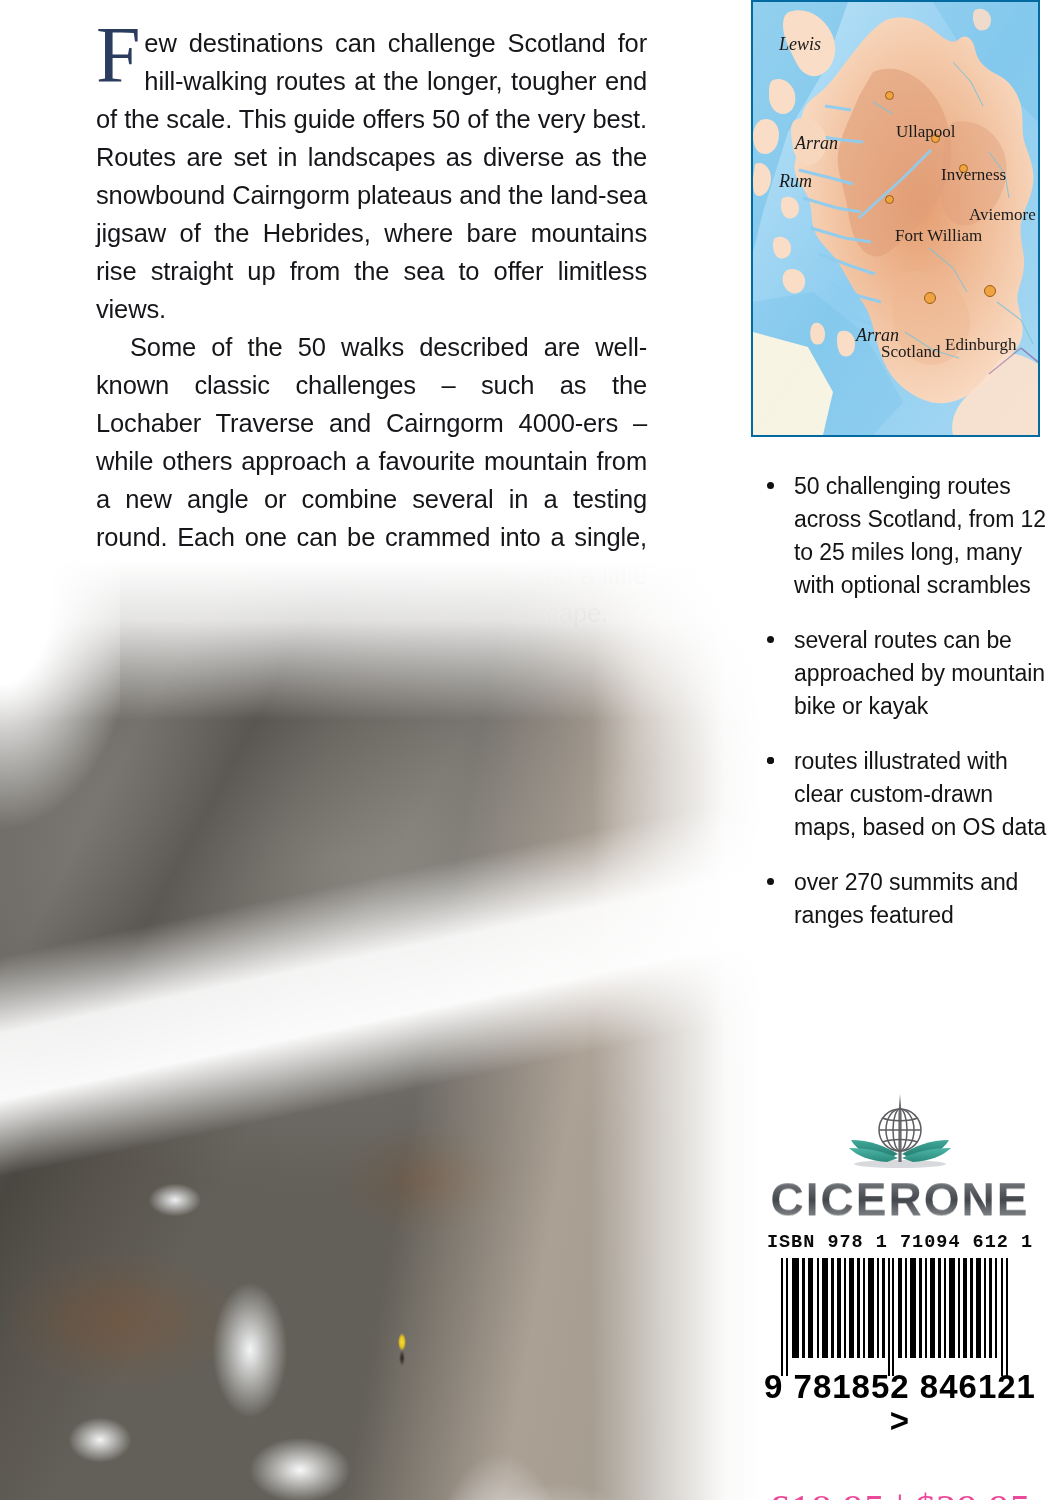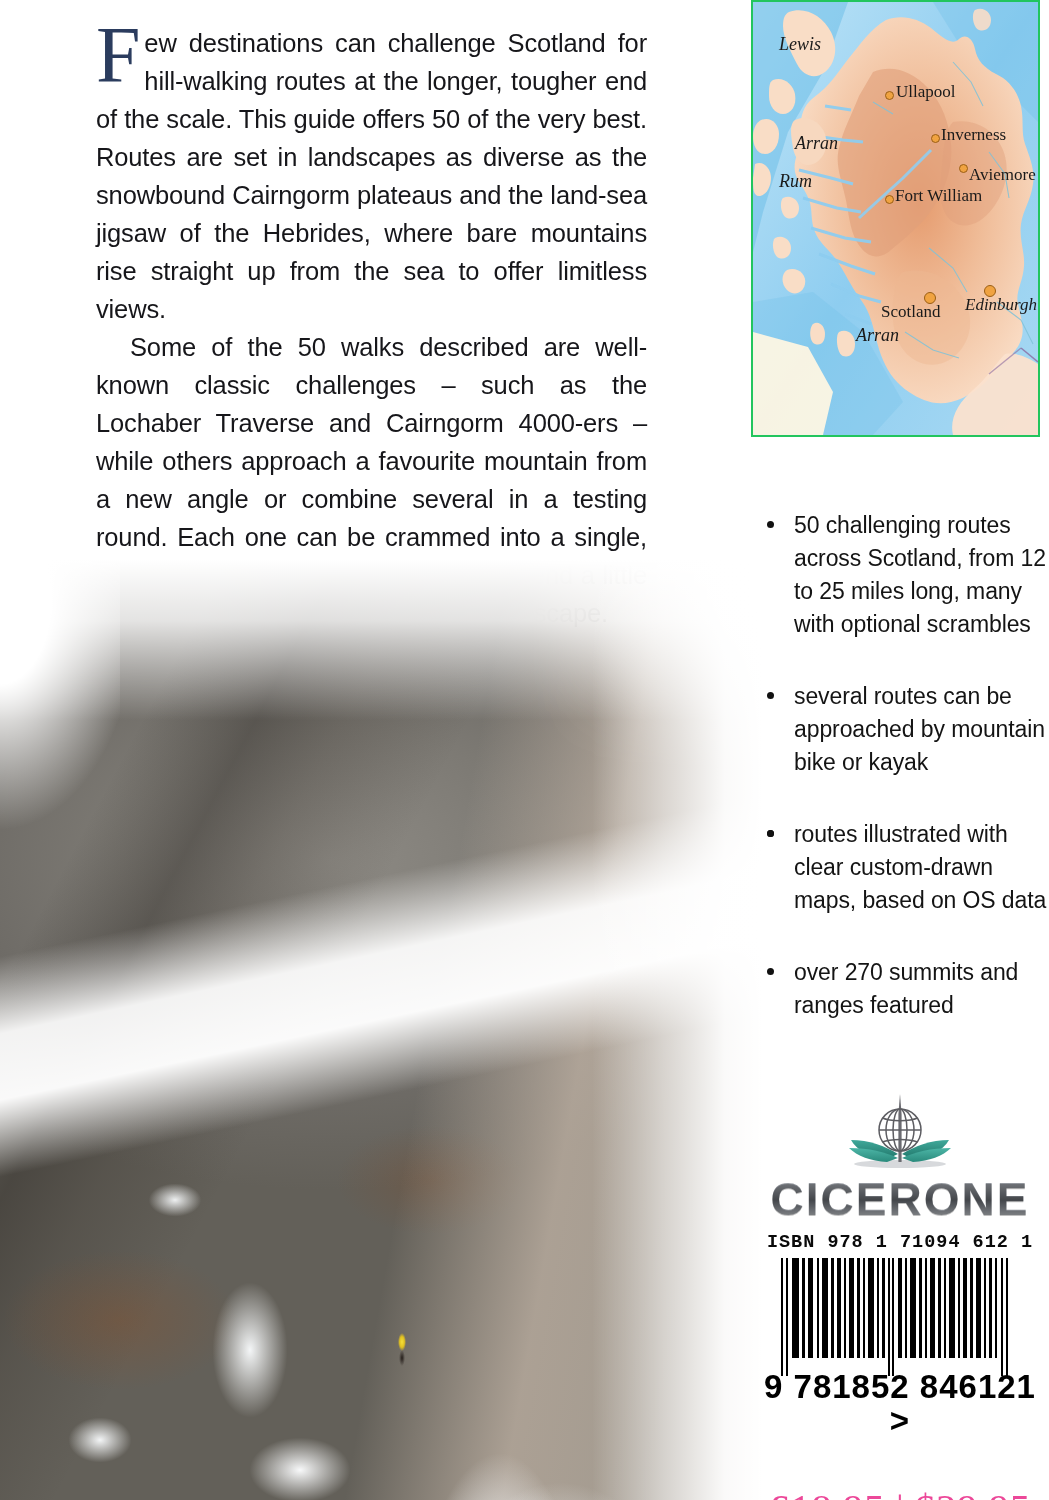--- a/index.html
+++ b/index.html
@@ -132,39 +132,40 @@
     height: 1500px;
   }
 
   
   #map-frame {
     position: absolute;
     left: 0;
     top: 0;
     width: 289px;
     height: 437px;
-    border: 2px solid #22c55e;
+    border: 2px solid #0369a1;
     box-sizing: border-box;
     overflow: hidden;
     background: #f2f9fd;
   }
   #map-canvas { position:absolute; inset:0; }
   .map-label {
     position: absolute;
     font-family: "Liberation Serif", serif;
     color: #1a1a1a;
     white-space: nowrap;
     line-height: 1;
   }
   .map-island {
     font-style: italic;
     font-size: 18px;
   }
   .map-city {
     font-size: 17px;
+    margin-top: 40px;
   }
   .city-dot {
     position: absolute;
     width: 9px; height: 9px;
     border-radius: 50%;
     background: #f0a341;
     border: 1.3px solid #9a5e15;
     box-sizing: border-box;
   }
   .city-dot.big { width: 12px; height: 12px; }
@@ -178,21 +179,20 @@
     font-family: "Liberation Sans", sans-serif;
     font-size: 23px;
     line-height: 33px;
     color: #141414;
     letter-spacing: -0.1px;
   }
   .bullet-item {
     position: relative;
     padding-left: 31px;
     margin-bottom: 22px;
-    margin-top: 39px;
   }
   .bullet-dot {
     position: absolute;
     left: 4px;
     top: 12px;
     width: 7px;
     height: 7px;
     border-radius: 50%;
     background: #111;
   }
@@ -386,21 +386,21 @@
     <div class="city-dot" style="left:206px;top:162px;"></div>
     <div class="city-dot" style="left:132px;top:193px;"></div>
     <div class="city-dot big" style="left:171px;top:290px;"></div>
     <div class="city-dot big" style="left:231px;top:283px;"></div>
 
     <div class="map-label map-city" style="left:143px;top:81px;">Ullapool</div>
     <div class="map-label map-city" style="left:188px;top:124px;">Inverness</div>
     <div class="map-label map-city" style="left:216px;top:164px;">Aviemore</div>
     <div class="map-label map-city" style="left:142px;top:185px;">Fort William</div>
     <div class="map-label map-city" style="left:128px;top:301px;">Scotland</div>
-    <div class="map-label map-city" style="left:212px;top:294px;font-style:italic;">Edinburgh</div>
+    <div class="map-label map-city" style="left:192px;top:294px;">Edinburgh</div>
   </div>
 
   <div id="bullets">
     <div class="bullet-item">
       <span class="bullet-dot"></span>
       <span>50 challenging routes across Scotland, from 12 to 25 miles long, many with optional scrambles</span>
     </div>
     <div class="bullet-item">
       <span class="bullet-dot"></span>
       <span>several routes can be approached by mountain bike or kayak</span>

